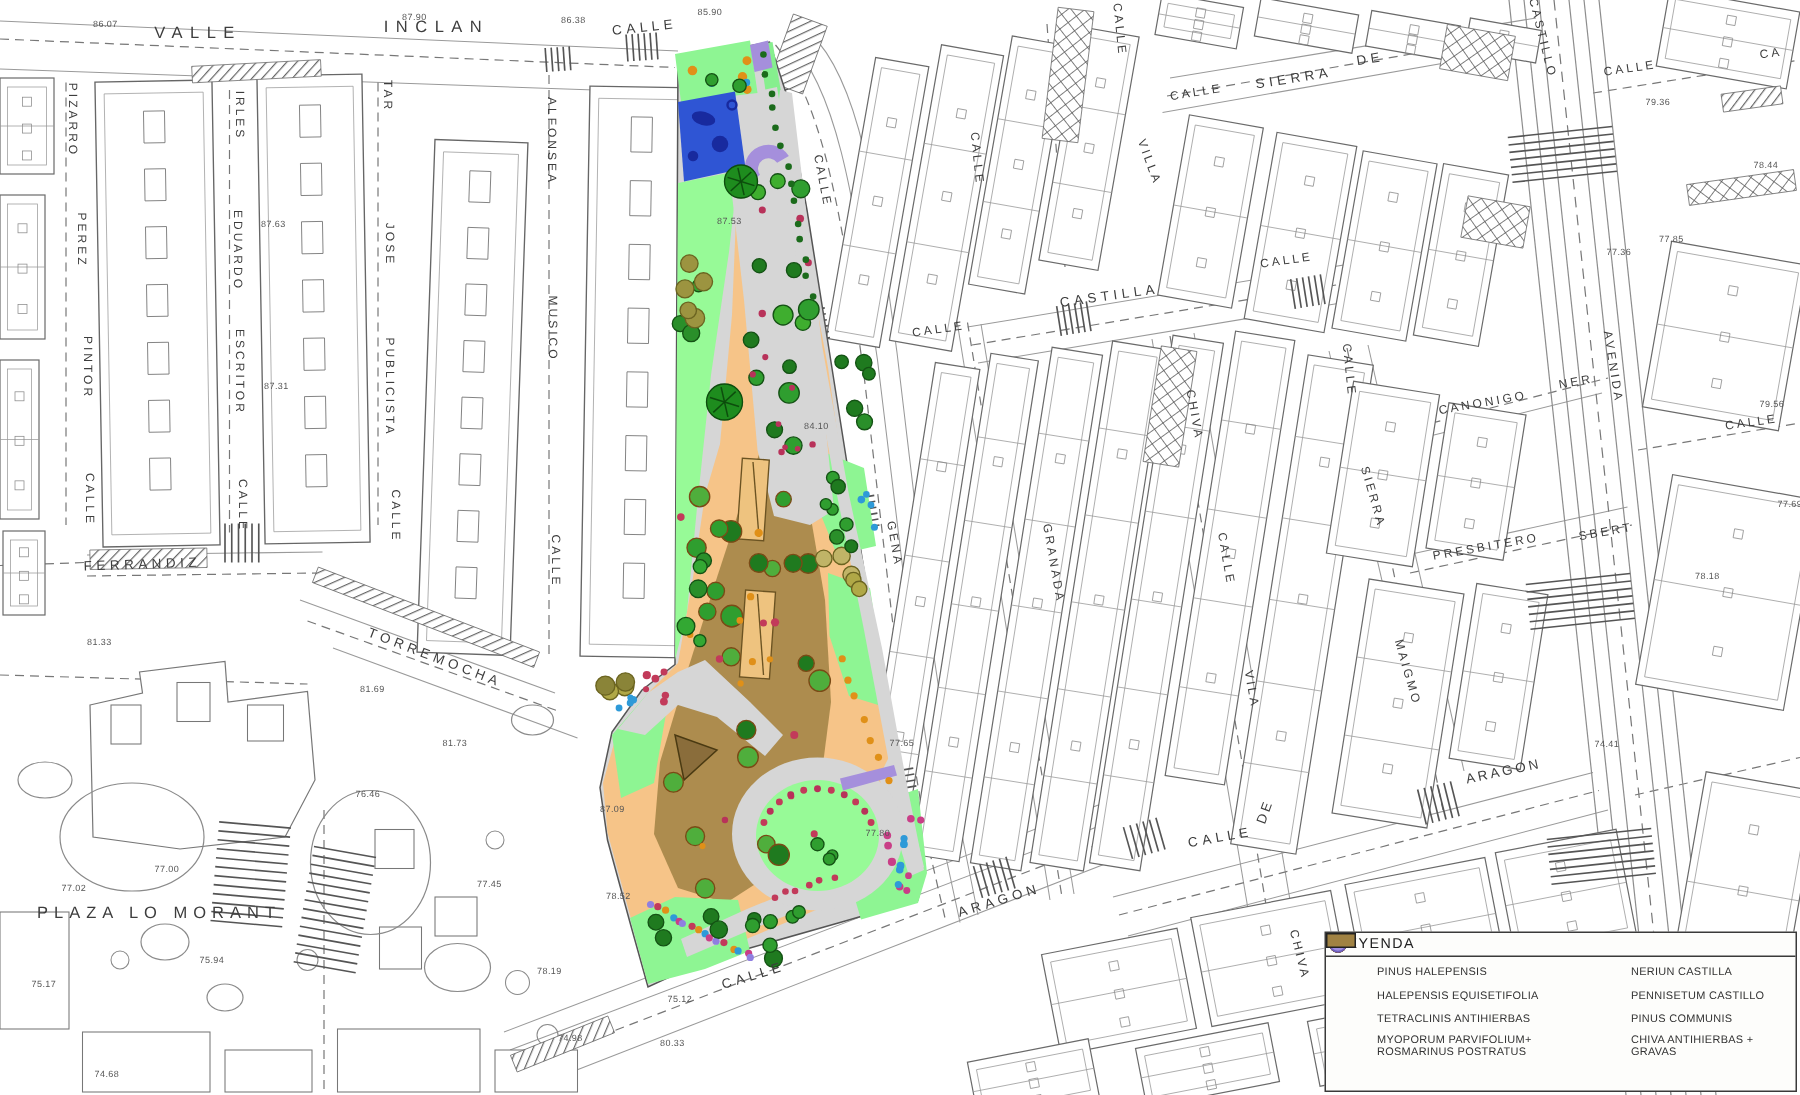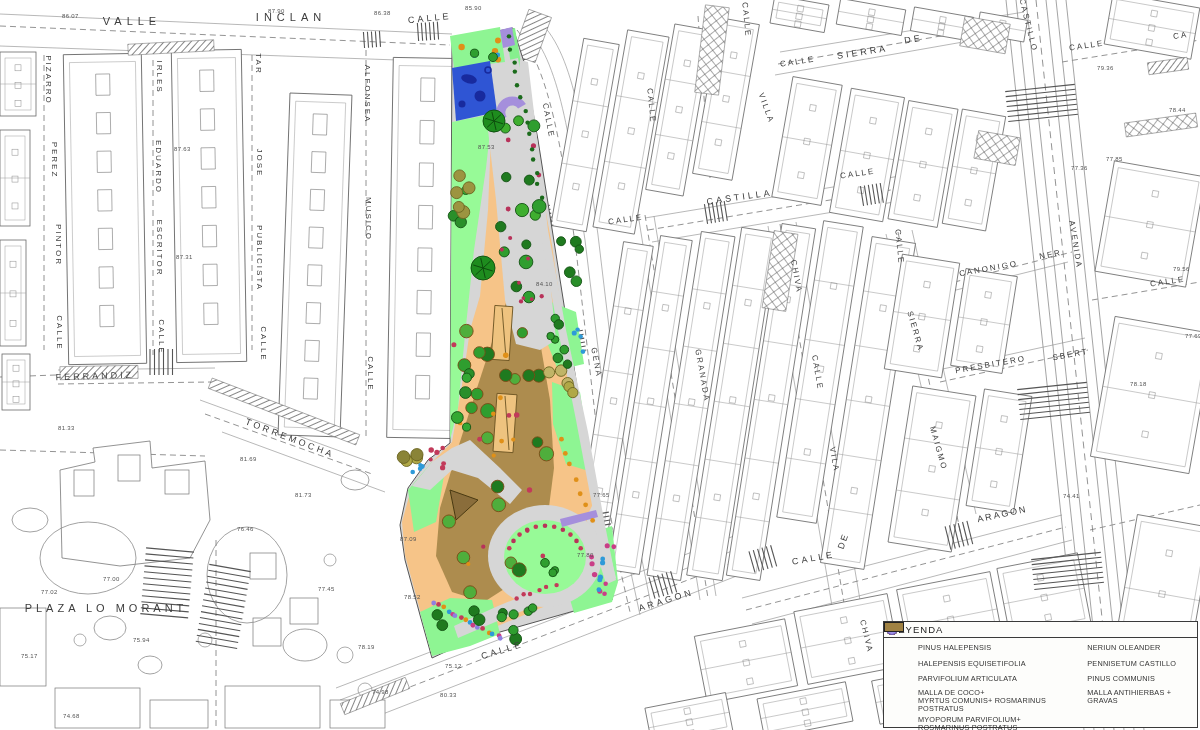--- a/index.html
+++ b/index.html
@@ -1051,47 +1051,39 @@
             </span>
             <span class="ltext">HALEPENSIS EQUISETIFOLIA</span>
           </div>
           <div class="litem">
             <span class="licon">
               <svg width="16" height="14">
                 <circle cx="8" cy="7" r="5.5" fill="#6b6b22" stroke="#3a3a10" stroke-width="1.2"></circle>
                 <circle cx="8" cy="7" r="1.4" fill="#d8d23a"></circle>
               </svg>
             </span>
-            <span class="ltext">PARVIFOLIUM ARTICULATA</span>
-          </div>
-          <div class="litem">
-            <span class="licon">
-              <svg width="20" height="10">
-                <rect x="0.5" y="0.5" width="19" height="9" fill="#b5a057" stroke="#222"></rect>
-              </svg>
-            </span>
-            <span class="ltext">MALLA DE COCO+<br>MYRTUS COMUNIS+ ROSMARINUS POSTRATUS</span>
+            <span class="ltext">TETRACLINIS ANTIHIERBAS</span>
           </div>
           <div class="litem">
             <span class="licon">
               <svg width="20" height="10">
                 <rect x="0.5" y="0.5" width="19" height="9" fill="#14c24a" stroke="#222"></rect>
               </svg>
             </span>
             <span class="ltext">MYOPORUM PARVIFOLIUM+ ROSMARINUS POSTRATUS</span>
           </div>
         </div>
       <div class="lcol right" id="lcol-right">
           <div class="litem">
             <span class="licon">
               <svg width="16" height="14">
                 <circle cx="8" cy="7" r="5.5" fill="#a83a5c" stroke="#6e1f38" stroke-width="1.2"></circle>
               </svg>
             </span>
-            <span class="ltext">NERIUN OLEANDER</span>
+            <span class="ltext">NERIUN CASTILLA</span>
           </div>
           <div class="litem">
             <span class="licon">
               <svg width="16" height="14">
                 <circle cx="8" cy="7" r="5.5" fill="#e09018" stroke="#9a6010" stroke-width="1.2"></circle>
               </svg>
             </span>
             <span class="ltext">PENNISETUM CASTILLO</span>
           </div>
           <div class="litem">
@@ -1101,18 +1093,18 @@
               </svg>
             </span>
             <span class="ltext">PINUS COMMUNIS</span>
           </div>
           <div class="litem">
             <span class="licon">
               <svg width="20" height="10">
                 <rect x="0.5" y="0.5" width="19" height="9" fill="#a08243" stroke="#222"></rect>
               </svg>
             </span>
-            <span class="ltext">MALLA ANTIHIERBAS + GRAVAS</span>
+            <span class="ltext">CHIVA ANTIHIERBAS + GRAVAS</span>
           </div>
         </div>
     </div>
   </div>
 </div>
 
 </body></html>

